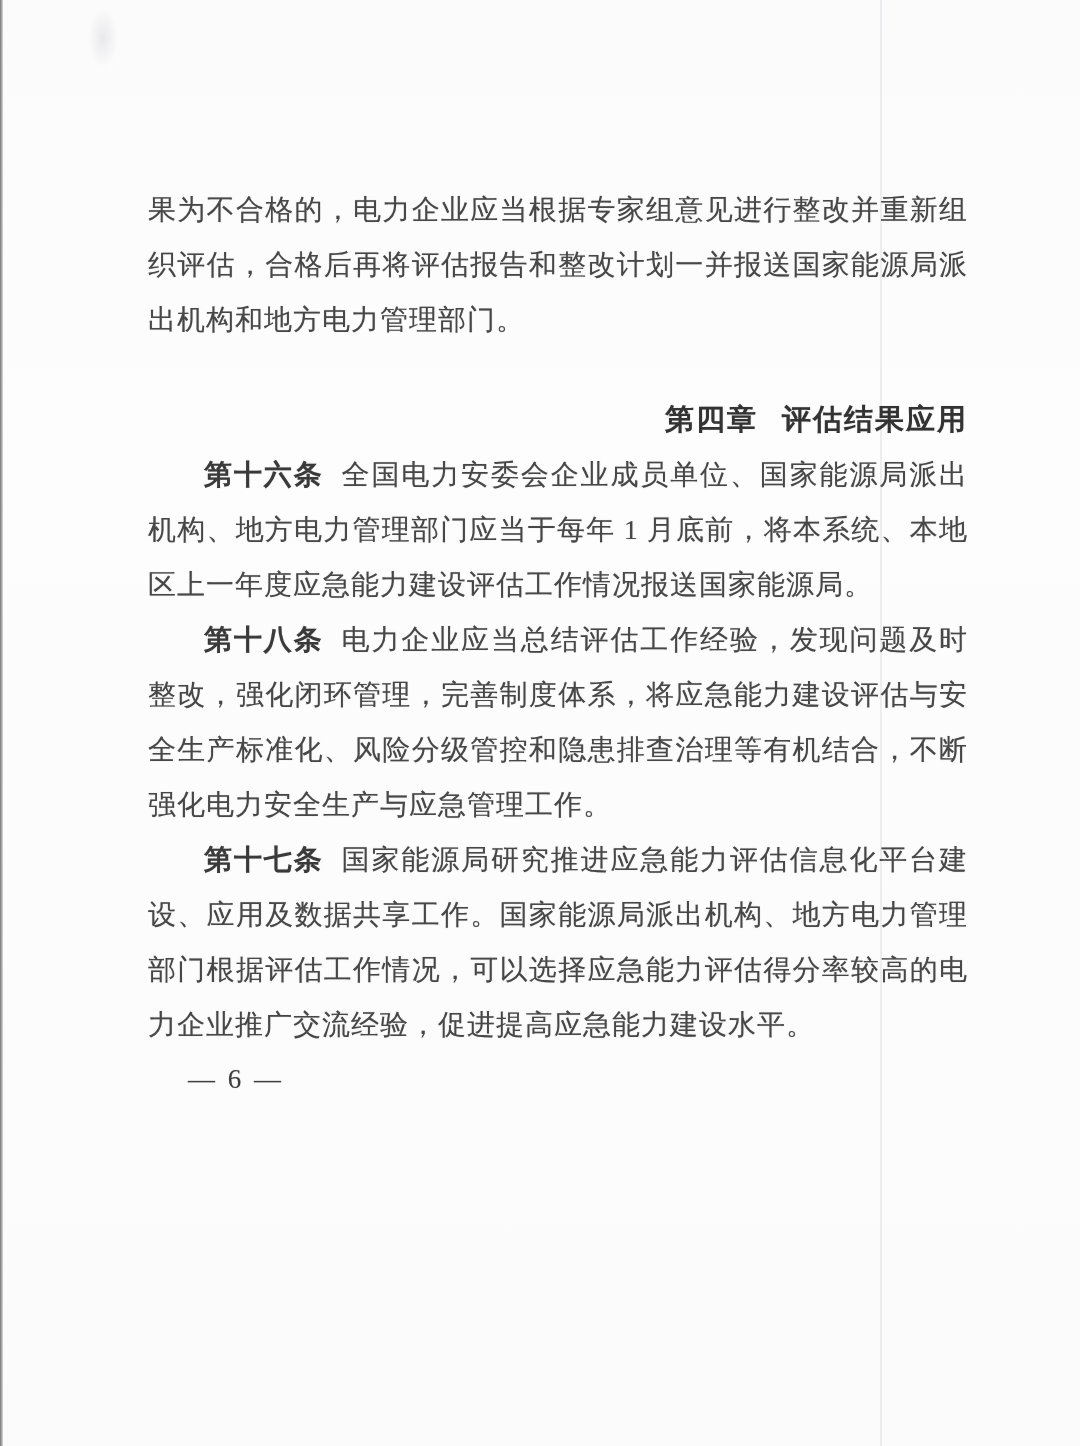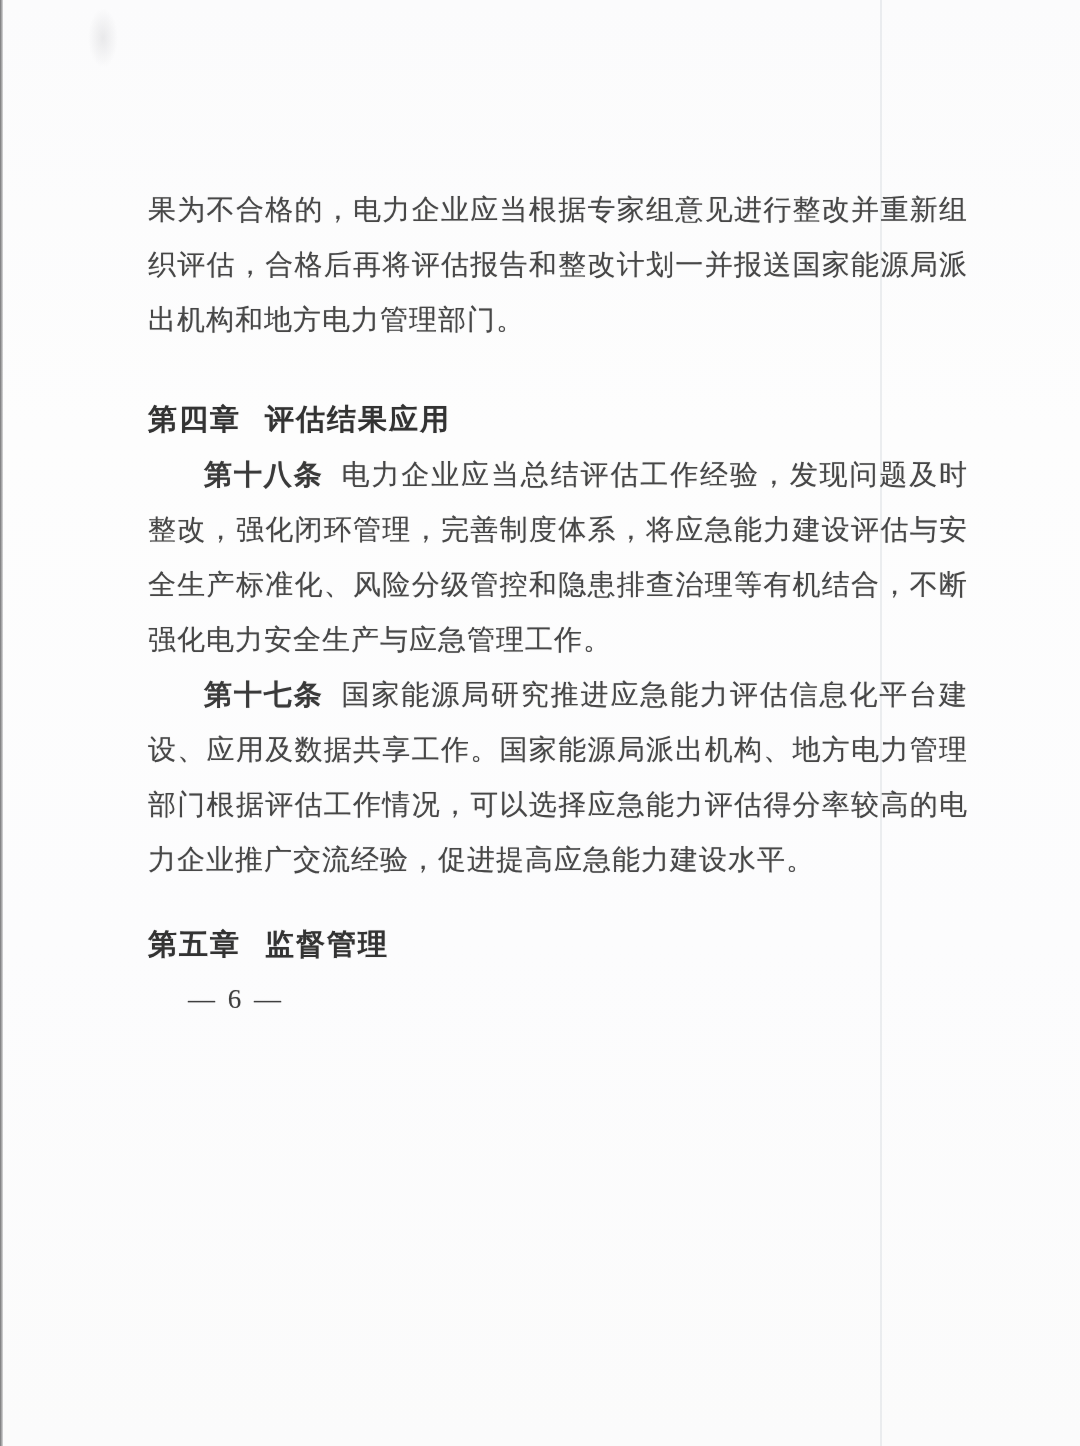--- a/index.html
+++ b/index.html
@@ -59,21 +59,21 @@
     font-weight: bold;
     color: #3a3a3a;
     margin-right: 18px;
   }
   h2.chapter {
     margin: 45px 0 0 0;
     font-family: "Liberation Sans", "DejaVu Sans", sans-serif;
     font-weight: bold;
     font-size: 29px;
     line-height: 55px;
-    text-align: left;
+    text-align: right;
     letter-spacing: 2px;
     word-spacing: 14px;
     color: #333333;
     text-shadow: 0 0 1px rgba(70,70,70,0.4);
   }
   h2.chapter-5 {
     margin-top: 30px;
   }
   .page-number {
     margin: 0 0 0 40px;
@@ -92,24 +92,24 @@
   <div class="edge-left"></div>
   <div class="scan-line"></div>
   <div class="smudge"></div>
 
   <div class="content">
 
     <p class="body">果为不合格的，电力企业应当根据专家组意见进行整改并重新组织评估，合格后再将评估报告和整改计划一并报送国家能源局派出机构和地方电力管理部门。</p>
 
     <h2 class="chapter">第四章 评估结果应用</h2>
 
+    <p class="body article"><span class="art-label">第十六条</span><span>全国电力安委会企业成员单位、国家能源局派出机构、地方电力管理部门应当于每年 1 月底前，将本系统、本地区上一年度应急能力建设评估工作情况报送国家能源局。</span></p>
 
     <p class="body article"><span class="art-label">第十八条</span><span>电力企业应当总结评估工作经验，发现问题及时整改，强化闭环管理，完善制度体系，将应急能力建设评估与安全生产标准化、风险分级管控和隐患排查治理等有机结合，不断强化电力安全生产与应急管理工作。</span></p>
 
     <p class="body article"><span class="art-label">第十七条</span><span>国家能源局研究推进应急能力评估信息化平台建设、应用及数据共享工作。国家能源局派出机构、地方电力管理部门根据评估工作情况，可以选择应急能力评估得分率较高的电力企业推广交流经验，促进提高应急能力建设水平。</span></p>
 
-    <h2 class="chapter chapter-5">第五章 监督管理</h2>
 
 
     <div class="page-number">— 6 —</div>
 
   </div>
 </div>
 
 </body></html>

